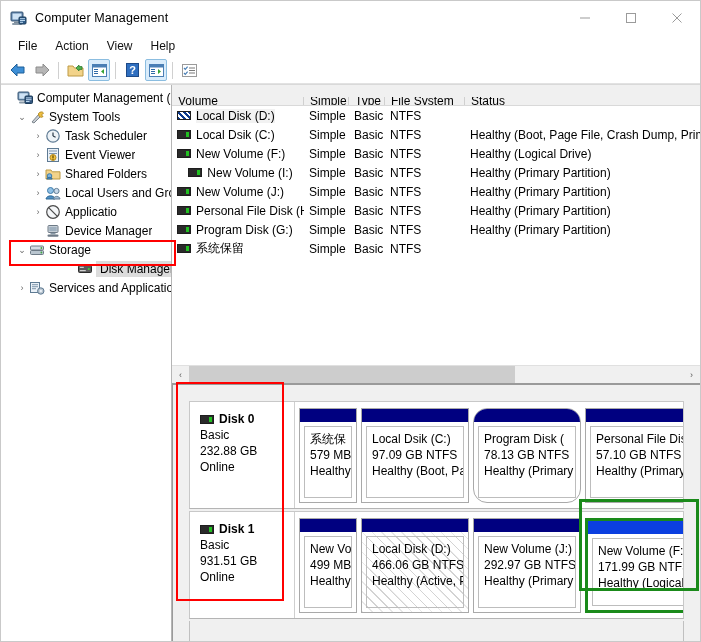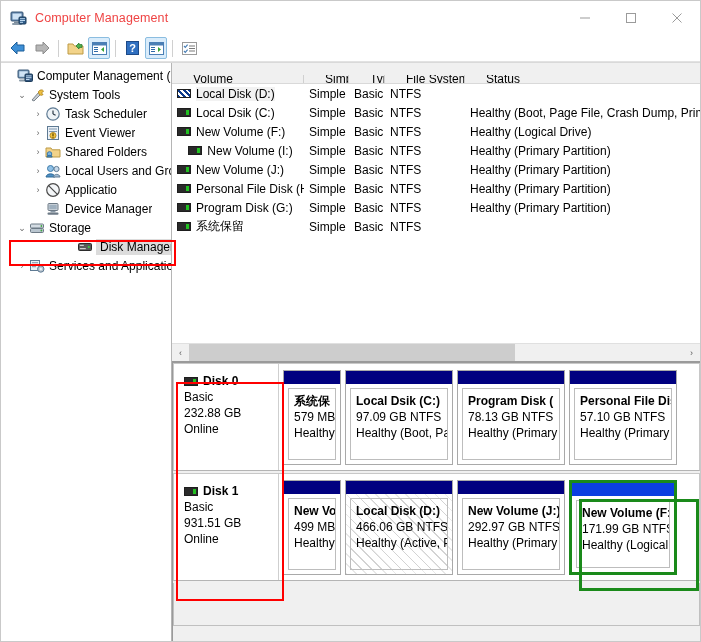--- a/index.html
+++ b/index.html
@@ -23,21 +23,21 @@
     height:34px;flex:0 0 34px;
     display:flex;align-items:center;
     background:#ffffff;
     position:relative;
   }
   .title-icon{
     width:17px;height:17px;margin-left:9px;margin-right:8px;
     position:relative;flex:0 0 auto;
   }
   .title-text{
-    font-size:12.5px;color:#ef4444;letter-spacing:.1px;
+    font-size:12.5px;color:#000000;letter-spacing:.1px;
   }
   .win-btns{position:absolute;right:0;top:0;height:34px;display:flex;}
   .win-btn{
     width:46px;height:34px;display:flex;align-items:center;justify-content:center;
     color:#9b9b9b;
   }
   
   .menubar{
     height:22px;flex:0 0 22px;
     display:flex;align-items:center;
@@ -104,21 +104,21 @@
     background:#fff;position:relative;
     overflow:hidden;
   }
   .lv-head{
     display:flex;height:20px;flex:0 0 20px;
     background:#f0f0f0;border-bottom:1px solid #d9d9d9;
     font-size:12px;
   }
   .lv-head .cell{
     display:flex;align-items:center;
-    padding-left:21px;box-sizing:border-box;
+    padding-left:6px;box-sizing:border-box;
     border-right:1px solid #d0d0d0;
     overflow:hidden;white-space:nowrap;margin-top:12px;
   }
   .lv-rows{flex:1 1 auto;overflow:hidden;position:relative;}
   .lv-row{display:flex;height:19px;font-size:12px;align-items:center;}
   .lv-row.sel .c0 .vname{background:#f2f2f2;}
   .lv-row .cell{
     padding-left:5px;box-sizing:border-box;
     overflow:hidden;white-space:nowrap;display:flex;align-items:center;
   }
@@ -148,21 +148,21 @@
     position:absolute;left:0;top:0;bottom:0;width:66%;
     background:#cdcdcd;
   }
   
   .diskpane{
     flex:1 1 auto;min-height:0;
     background:#f0f0f0;
     border-top:1px solid #9a9a9a;
     border-left:1px solid #9a9a9a;
     box-sizing:border-box;
-    padding:0;
+    padding:16px;
     overflow:hidden;position:relative;
   }
   .diskrow{
     display:flex;height:108px;background:#ffffff;
     border:1px solid #c8c8c8;border-bottom:1px solid #b4b4b4;
     box-sizing:border-box;
     margin-bottom:2px;
   }
   .diskinfo{
     width:105px;flex:0 0 105px;box-sizing:border-box;
@@ -196,21 +196,21 @@
     border:3px solid #1a8a1a;
     padding:0;
   }
   .part.selected .bar{background:#0b3fe0;}
   .part .inner{
     flex:1 1 auto;margin:4px;border:1px solid #bdbdbd;background:#fff;
     padding:4px 5px;box-sizing:border-box;
     font-size:12px;line-height:16px;
     overflow:hidden;white-space:nowrap;
   }
-  .part .inner .t1{font-weight:bold;}
+  .part .inner .t1{font-weight:normal;}
   .part.hatched .inner{
     background:
       repeating-linear-gradient(45deg,rgba(0,0,0,0.09) 0 1px,rgba(0,0,0,0) 1px 7px);
   }
   .part.hatched{
     background:
       repeating-linear-gradient(45deg,rgba(0,0,0,0.09) 0 1px,rgba(0,0,0,0) 1px 7px);
   }
   .diskpane .tail{
     height:42px;background:#f0f0f0;
@@ -252,20 +252,26 @@
       </div>
       <div class="win-btn close">
         <svg width="12" height="12" viewBox="0 0 12 12">
             <line x1="1.5" y1="1.5" x2="10.5" y2="10.5" stroke="#9b9b9b" stroke-width="1"></line>
             <line x1="10.5" y1="1.5" x2="1.5" y2="10.5" stroke="#9b9b9b" stroke-width="1"></line>
           </svg>
       </div>
     </div>
   </div>
 
+  <div class="menubar">
+    <div class="menu-item">File</div>
+    <div class="menu-item">Action</div>
+    <div class="menu-item">View</div>
+    <div class="menu-item">Help</div>
+  </div>
 
   <div class="toolbar">
     <div class="tb-btn">
       <svg width="18" height="16" viewBox="0 0 18 16">
         <path d="M8 2 L2 8 L8 14 L8 11 L15 11 L15 5 L8 5 Z" fill="#3e8fd6" stroke="#1c5e99" stroke-width="1" stroke-linejoin="round"></path>
       </svg>
     </div>
     <div class="tb-btn">
       <svg width="18" height="16" viewBox="0 0 18 16">
         <path d="M10 2 L16 8 L10 14 L10 11 L3 11 L3 5 L10 5 Z" fill="#b6b6b6" stroke="#8c8c8c" stroke-width="1" stroke-linejoin="round"></path>
@@ -612,21 +618,21 @@
               </div>
             </div>
             <div class="part" style="width:108px;flex:0 0 108px;">
               <div class="bar"></div>
               <div class="inner">
                 <div class="t1">Local Dsik  (C:)</div>
                 <div>97.09 GB NTFS</div>
                 <div>Healthy (Boot, Pa</div>
               </div>
             </div>
-            <div class="part" style="width:108px;flex:0 0 108px;">
+            <div class="part" style="width:108px;flex:0 0 108px;border-radius:14px;">
               <div class="bar"></div>
               <div class="inner">
                 <div class="t1">Program Disk   (</div>
                 <div>78.13 GB NTFS</div>
                 <div>Healthy (Primary</div>
               </div>
             </div>
             <div class="part" style="width:108px;flex:0 0 108px;">
               <div class="bar"></div>
               <div class="inner">

